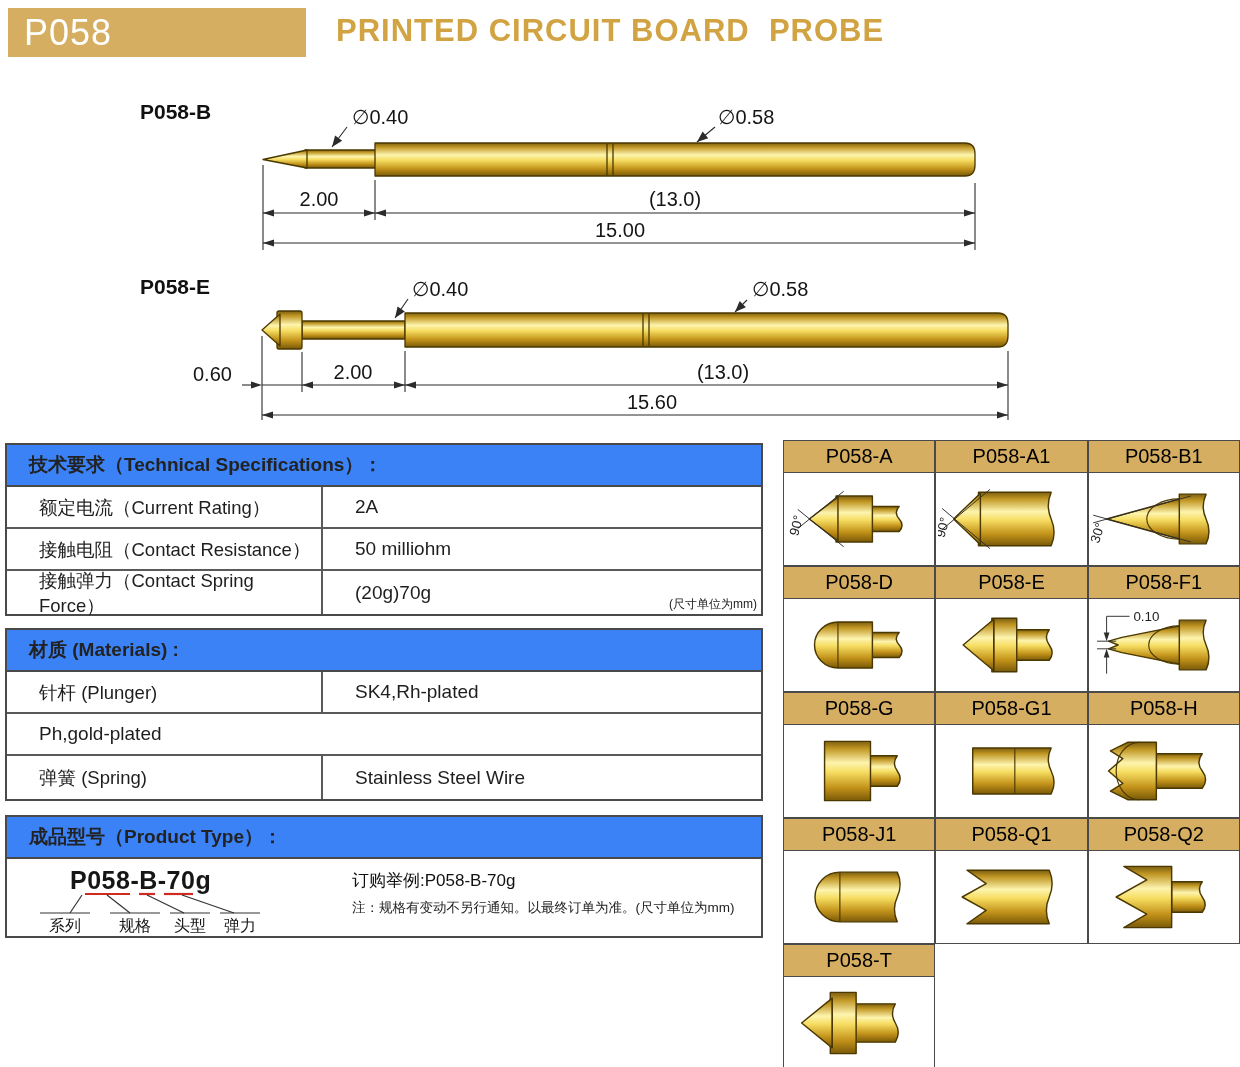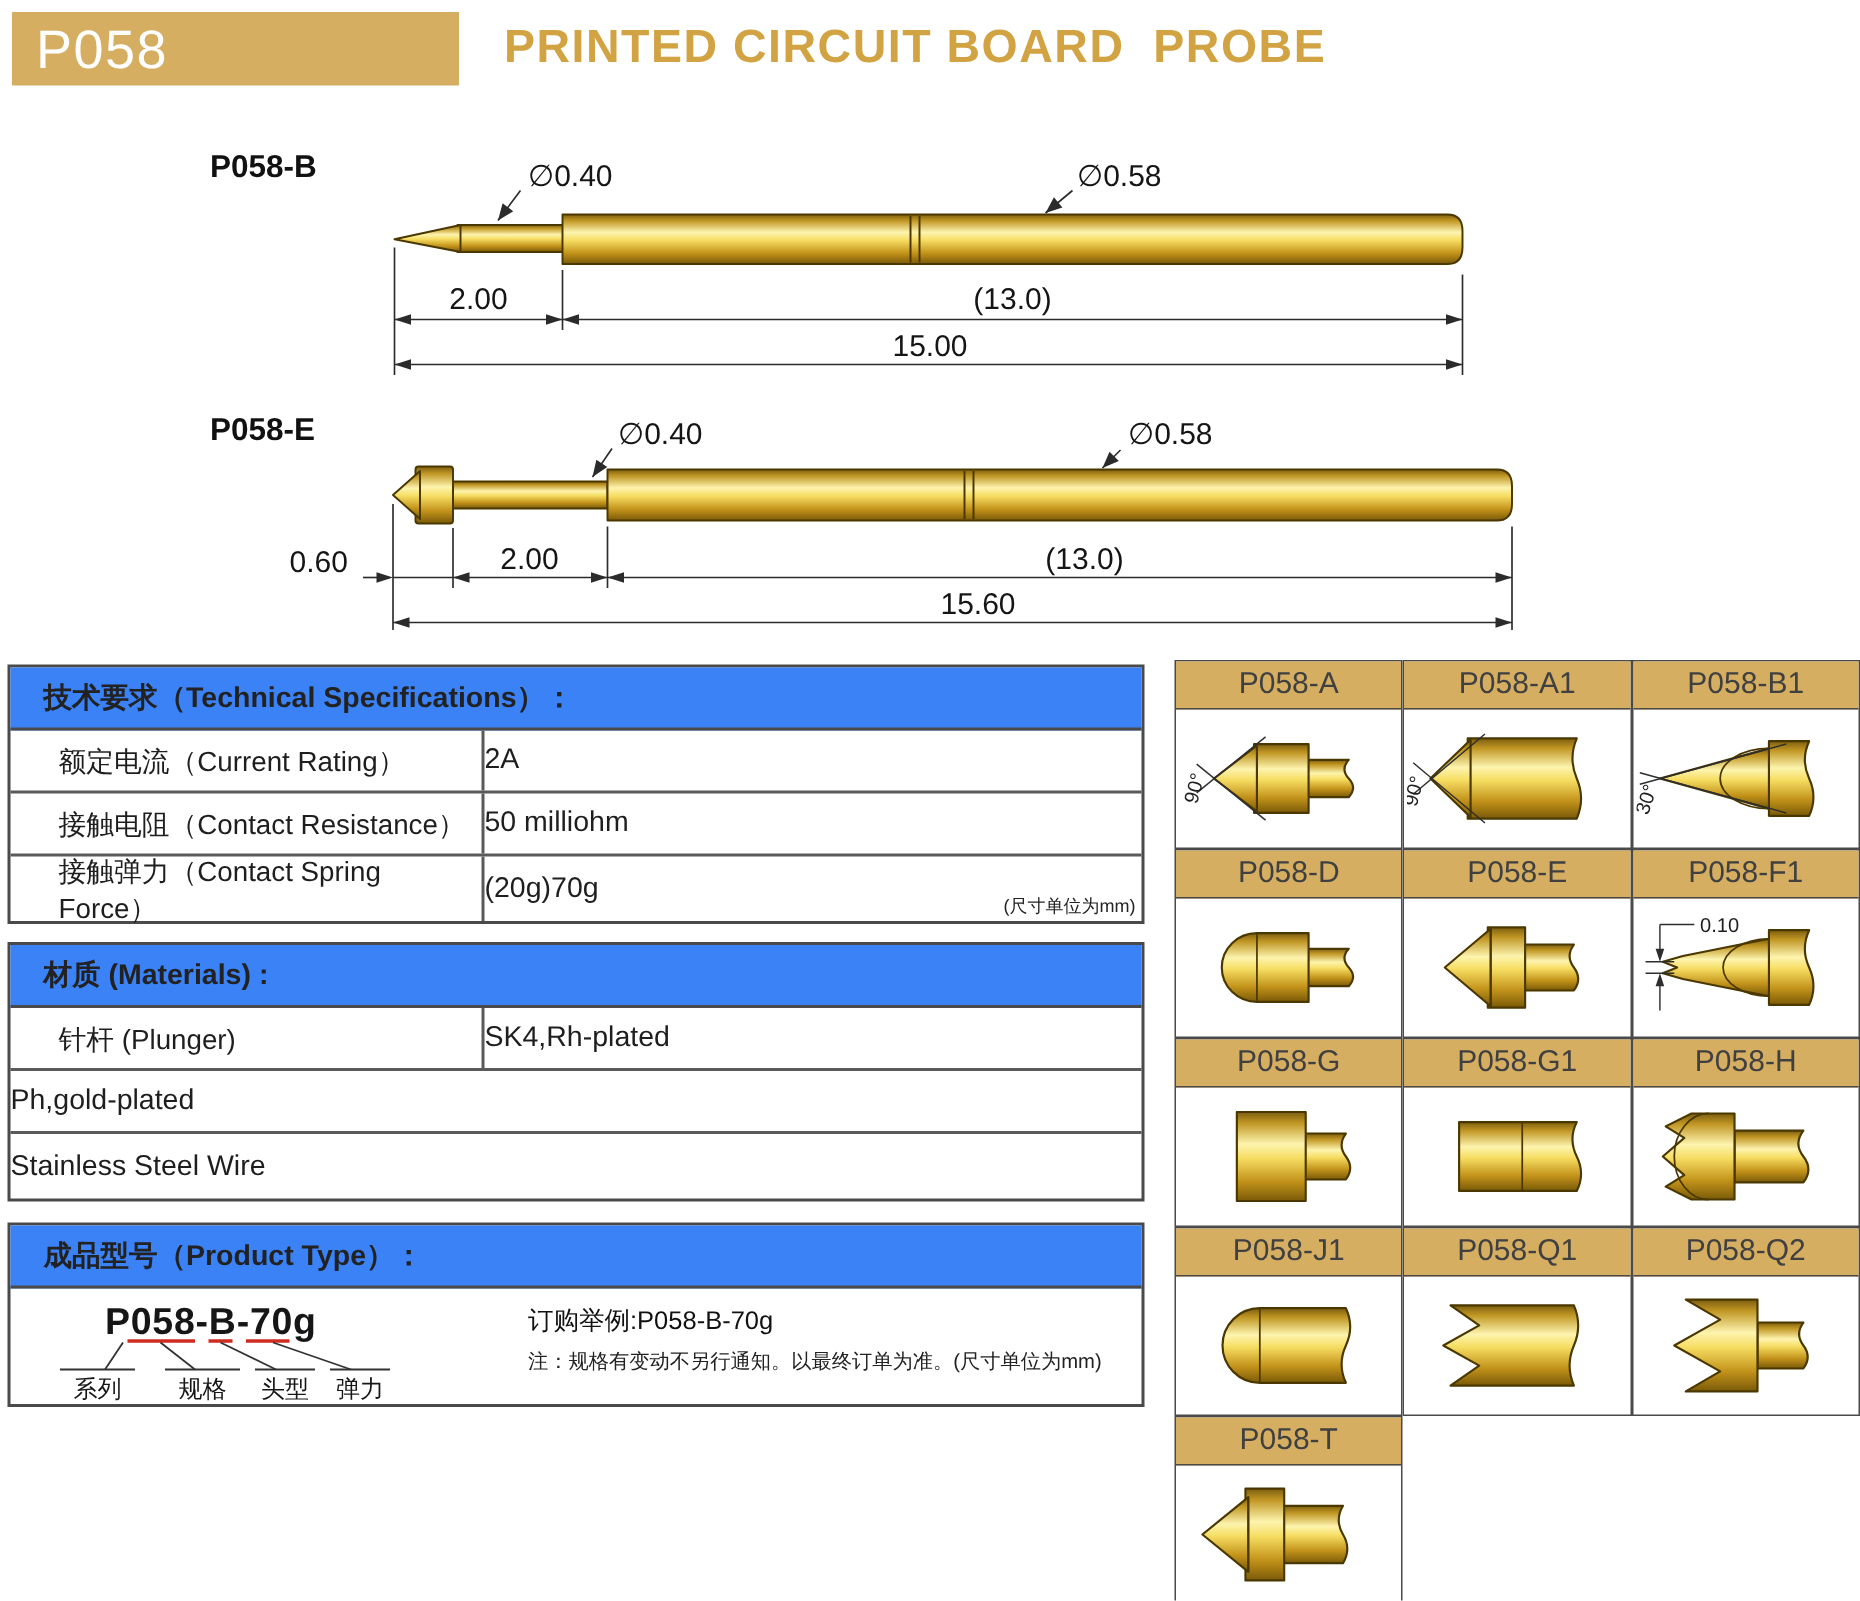--- a/index.html
+++ b/index.html
@@ -29,42 +29,42 @@
   svg .dia-text{font-size:20px;fill:#151515;}
   
   .box{position:absolute;left:5px;width:758px;border:2px solid #4a4a4a;background:#fff;box-sizing:border-box;}
   .tbl-head{
     height:40px;background:#3b82f6;border-bottom:2px solid #4a4a4a;
     display:flex;align-items:center;padding-left:22px;font-size:19px;font-weight:600;color:#222;
   }
   .tbl-row{display:flex;height:40px;border-bottom:2px solid #5a5a5a;}
   .tbl-row.last{border-bottom:none;height:43px;}
   .cell-l{width:316px;border-right:2px solid #5a5a5a;display:flex;align-items:center;padding-left:32px;font-size:18.5px;box-sizing:border-box;}
-  .cell-r{flex:1;display:flex;align-items:center;font-size:19px;position:relative;}
+  .cell-r{flex:1;display:flex;align-items:center;padding-left:32px;font-size:19px;position:relative;}
   .row-note{position:absolute;right:4px;bottom:1px;font-size:12px;color:#222;}
   .spec-box{top:443px;}
   .mat-box{top:628px;}
   .prod-box{top:815px;height:123px;}
   .prod-body{position:relative;height:81px;}
   .prod-notes{position:absolute;left:345px;top:10px;}
   .order-example{font-size:17px;color:#111;margin-bottom:7px;}
   .order-note{font-size:13.5px;color:#222;}
   svg .code-text{font-size:25px;font-weight:bold;fill:#161616;letter-spacing:0.5px;}
   svg .code-ul{stroke:#cf2b20;stroke-width:2.2;}
   svg .code-line{stroke:#333;stroke-width:1.2;}
   svg .code-lab{font-size:16px;fill:#161616;}
   
   .tip-grid{
     position:absolute;left:783px;top:440px;width:457px;
     display:grid;grid-template-columns:1fr 1fr 1fr;background:transparent;
   }
   .tip-cell{border:1px solid #4a4a4a;background:#fff;}
   .tip-cell .cell-head{
     height:31px;background:#d5ae62;border-bottom:1px solid #4a4a4a;
-    display:flex;align-items:center;justify-content:center;font-size:20px;color:#404040;
+    display:flex;align-items:center;justify-content:center;font-size:20px;color:#000000;
   }
   .tip-cell .cell-body{height:92px;display:flex;align-items:center;justify-content:center;}
   .tip-blank{background:transparent;border:none;}
   svg .g{stroke:#4a3800;stroke-width:1.5;stroke-linejoin:round;}
   svg .s{stroke:#4a3800;stroke-width:1.2;fill:none;}
   svg .t{stroke:#2e2e2e;stroke-width:1;fill:none;}
   svg .tf{fill:#2e2e2e;stroke:none;}
   svg .a{font-size:14px;fill:#1f1f1f;}
 </style>
 </head>
@@ -192,20 +192,21 @@
 <div class="box mat-box">
   <div class="tbl-head">材质 (Materials) :</div>
   <div class="tbl-row">
     <div class="cell-l">针杆 (Plunger)</div>
     <div class="cell-r">SK4,Rh-plated</div>
   </div>
   <div class="tbl-row">
     <div class="cell-r">Ph,gold-plated</div>
   </div>
   <div class="tbl-row last">
+    <div class="cell-l">弹簧 (Spring)</div>
     <div class="cell-r">Stainless Steel Wire</div>
   </div>
 </div>
 
 <div class="box prod-box">
   <div class="tbl-head">成品型号（Product Type）：</div>
   <div class="prod-body">
     <svg style="position:absolute;left:25px;top:2px;" width="330" height="80" viewBox="0 0 330 80">
       <text class="code-text" x="38" y="28">P058-B-70g</text>
       <line class="code-ul" x1="53" y1="33" x2="98" y2="33"></line>

